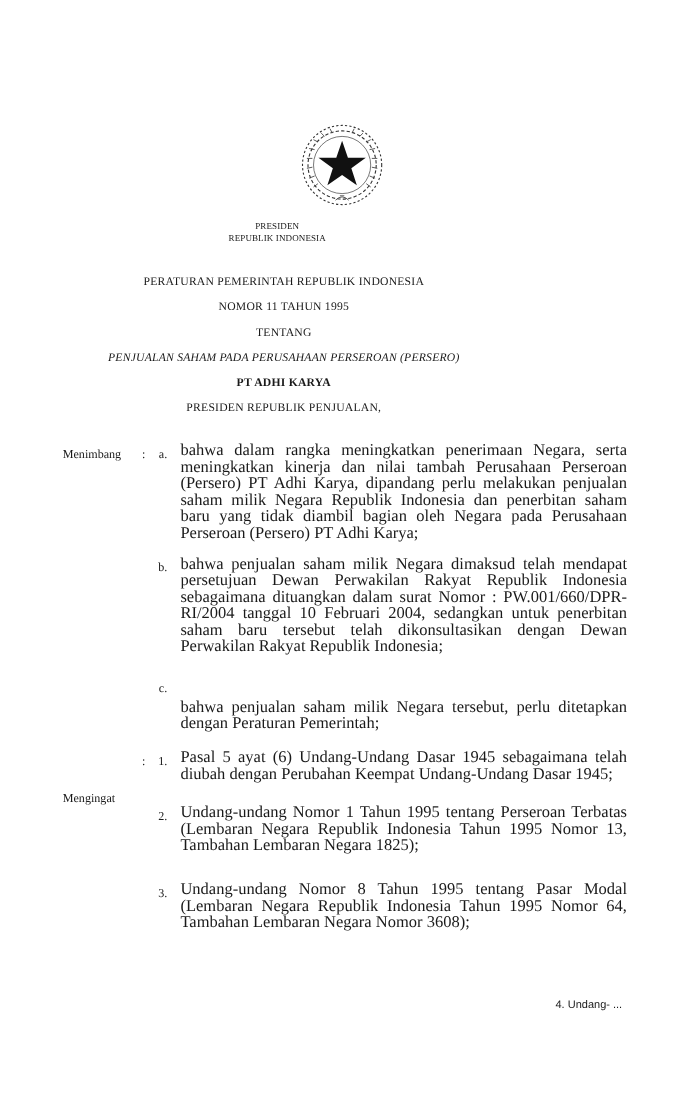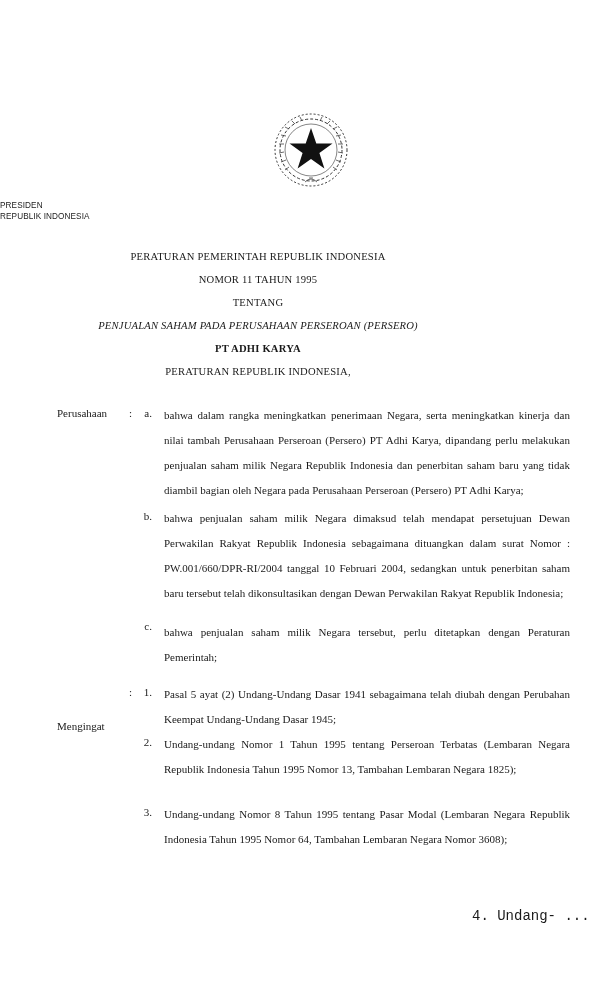--- a/index.html
+++ b/index.html
@@ -1,28 +1,28 @@
 <!DOCTYPE html>
 <html><head>
 <meta charset="utf-8">
 <style>
   html, body { margin:0; padding:0; background:#ffffff; }
   body { width:612px; height:1008px; position:relative; overflow:hidden;
          font-family:"DejaVu Serif", "Liberation Serif", serif; color:#1a1a1a; }
   .emblem { position:absolute; left:271px; top:110px; width:80px; height:80px; }
-  .sub-head { position:absolute; left:0; width:504px; 
-              font-family:Liberation Sans, sans-serif; font-size:8.2px; letter-spacing:0.1px; color:#222; }
+  .sub-head { position:absolute; left:0; width:504px; text-align:center;
+              font-family:Liberation Serif, serif; font-size:8.2px; letter-spacing:0.1px; color:#222; }
   .title-line { position:absolute; left:0; width:516px; text-align:center;
                 font-family:"Liberation Serif", serif; font-size:10.6px; letter-spacing:0.2px; }
   .section-label { position:absolute; left:57px; font-family:"Liberation Serif", serif; font-size:11px; }
   .section-colon { position:absolute; left:129px; font-family:"Liberation Serif", serif; font-size:11px; }
   .item-marker { position:absolute; font-family:"Liberation Serif", serif; font-size:11px; text-align:right; width:20px; left:132px; }
   .item-text { position:absolute; left:164px; width:406px; font-family:"Liberation Serif", serif;
-               font-size:11px; line-height:25px; text-align:justify; }
-  .footer-next { position:absolute; left:472px; top:908px; font-family:Liberation Mono, monospace; font-size:14px; }
+               font-size:15px; line-height:15px; text-align:justify; }
+  .footer-next { position:absolute; left:505px; top:908px; font-family:Liberation Sans, sans-serif; font-size:10px; }
 </style>
 </head>
 <body>
 
 <div class="emblem">
   <svg width="80" height="80" viewBox="0 0 80 80">
     <g fill="none" stroke="#333" stroke-width="1">
       <circle cx="40" cy="40" r="36" stroke-dasharray="2 2"></circle>
       <circle cx="40" cy="40" r="31" stroke-dasharray="3 2"></circle>
       <circle cx="40" cy="40" r="26" stroke-width="0.6"></circle>
@@ -37,39 +37,39 @@
 </div>
 
 <div class="sub-head" style="top:201px;">PRESIDEN</div>
 <div class="sub-head" style="top:212px;">REPUBLIK INDONESIA</div>
 
 <div class="title-line" style="top:251px;">PERATURAN PEMERINTAH REPUBLIK INDONESIA</div>
 <div class="title-line" style="top:274px;">NOMOR  11  TAHUN  1995</div>
 <div class="title-line" style="top:297px;text-align:center;">TENTANG</div>
 <div class="title-line" style="top:320px;font-style:italic;">PENJUALAN SAHAM PADA PERUSAHAAN PERSEROAN (PERSERO)</div>
 <div class="title-line" style="top:343px;font-weight:bold;">PT ADHI KARYA</div>
-<div class="title-line" style="top:366px;">PERATURAN REPUBLIK INDONESIA,</div>
+<div class="title-line" style="top:366px;">PRESIDEN REPUBLIK PENJUALAN,</div>
 
-<div class="section-label" style="top:407px;">Perusahaan</div>
+<div class="section-label" style="top:407px;">Menimbang</div>
 <div class="section-colon" style="top:407px;">:</div>
 
 <div class="item-marker" style="top:407px;">a.</div>
 <div class="item-text" style="top:403px;">bahwa dalam rangka meningkatkan penerimaan Negara, serta meningkatkan kinerja dan nilai tambah Perusahaan Perseroan (Persero) PT Adhi Karya, dipandang perlu melakukan penjualan saham milik Negara Republik Indonesia dan penerbitan saham baru yang tidak diambil bagian oleh Negara pada Perusahaan Perseroan (Persero) PT Adhi Karya;</div>
 
 <div class="item-marker" style="top:510px;">b.</div>
 <div class="item-text" style="top:506px;">bahwa penjualan saham milik Negara dimaksud telah mendapat persetujuan Dewan Perwakilan Rakyat Republik Indonesia sebagaimana dituangkan dalam surat Nomor :  PW.001/660/DPR-RI/2004 tanggal 10 Februari 2004, sedangkan untuk penerbitan saham baru tersebut telah dikonsultasikan dengan Dewan Perwakilan Rakyat Republik Indonesia;</div>
 
 <div class="item-marker" style="top:620px;">c.</div>
-<div class="item-text" style="top:620px;">bahwa penjualan saham milik Negara tersebut, perlu ditetapkan dengan Peraturan Pemerintah;</div>
+<div class="item-text" style="top:636px;">bahwa penjualan saham milik Negara tersebut, perlu ditetapkan dengan Peraturan Pemerintah;</div>
 
 <div class="section-label" style="top:720px;">Mengingat</div>
 <div class="section-colon" style="top:686px;">:</div>
 
 <div class="item-marker" style="top:686px;">1.</div>
-<div class="item-text" style="top:682px;">Pasal 5 ayat (2) Undang-Undang Dasar 1941 sebagaimana telah diubah dengan Perubahan Keempat Undang-Undang Dasar 1945;</div>
+<div class="item-text" style="top:682px;">Pasal 5 ayat (6) Undang-Undang Dasar 1945 sebagaimana telah diubah dengan Perubahan Keempat Undang-Undang Dasar 1945;</div>
 
 <div class="item-marker" style="top:736px;">2.</div>
 <div class="item-text" style="top:732px;">Undang-undang Nomor 1 Tahun 1995 tentang Perseroan Terbatas (Lembaran Negara Republik Indonesia Tahun 1995 Nomor 13, Tambahan Lembaran Negara 1825);</div>
 
 <div class="item-marker" style="top:806px;">3.</div>
 <div class="item-text" style="top:802px;">Undang-undang Nomor 8 Tahun 1995 tentang Pasar Modal (Lembaran Negara Republik Indonesia Tahun 1995 Nomor 64, Tambahan Lembaran Negara Nomor 3608);</div>
 
 <div class="footer-next">4. Undang- ...</div>
 
 </body></html>

